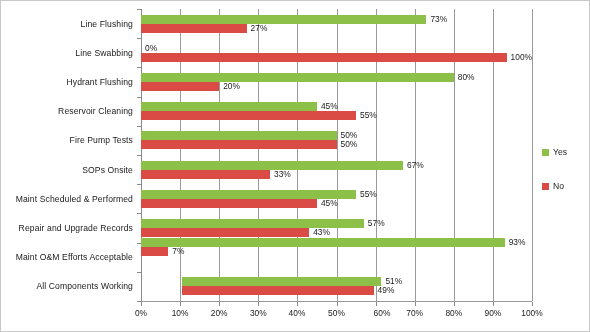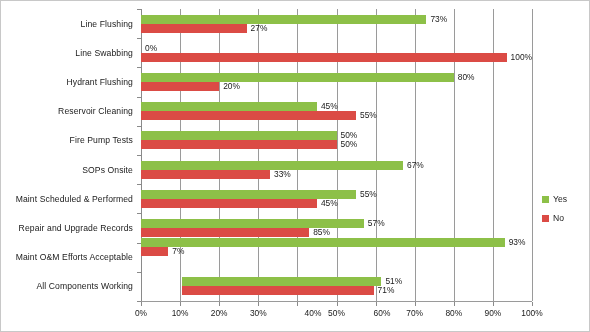--- a/index.html
+++ b/index.html
@@ -148,22 +148,21 @@
     white-space: nowrap;
   }
 
   
   #legend {
     position: absolute;
     left: 541px;
     top: 146px;
     display: flex;
     flex-direction: column;
-    gap: 9px;
-    margin-top: 47px;
+    gap: 24px;
   }
   .legend-item {
     display: flex;
     align-items: center;
     gap: 4px;
   }
   .legend-swatch {
     width: 7px;
     height: 7px;
     display: block;
@@ -285,21 +284,21 @@
           </div>
         </div>
         <div class="ytick" style="top: 175.2px;"></div>
         <div class="bar-group" style="top: 204.4px; height: 29.2px;">
           <div class="bar-row">
             <div class="bar yes" style="width: 222.87px; background: rgb(141, 192, 72);"></div>
             <span class="bar-value">57%</span>
           </div>
           <div class="bar-row">
             <div class="bar no" style="width: 168.13px; background: rgb(219, 75, 69);"></div>
-            <span class="bar-value">85%</span>
+            <span class="bar-value">43%</span>
           </div>
         </div>
         <div class="ytick" style="top: 204.4px;"></div>
         <div class="bar-group" style="top: 223px; height: 29.2px;">
           <div class="bar-row">
             <div class="bar yes" style="width: 363.63px; background: rgb(141, 192, 72);"></div>
             <span class="bar-value">93%</span>
           </div>
           <div class="bar-row">
             <div class="bar no" style="width: 27.37px; background: rgb(219, 75, 69);"></div>
@@ -307,40 +306,40 @@
           </div>
         </div>
         <div class="ytick" style="top: 233.6px;"></div>
         <div class="bar-group" style="top: 262.8px; height: 29.2px; padding-left: 41px;">
           <div class="bar-row">
             <div class="bar yes" style="width: 199.41px; background: rgb(141, 192, 72);"></div>
             <span class="bar-value">51%</span>
           </div>
           <div class="bar-row">
             <div class="bar no" style="width: 191.59px; background: rgb(219, 75, 69);"></div>
-            <span class="bar-value">71%</span>
+            <span class="bar-value">49%</span>
           </div>
         </div>
         <div class="ytick" style="top: 262.8px;"></div>
         <div class="ytick" style="top: 292px;"></div>
       </div>
     <div id="baseline"></div>
   </div>
 
   <div id="x-axis">
       <div class="xtick" style="left: 0px;"></div>
       <div class="xlabel" style="left: 0px;">0%</div>
       <div class="xtick" style="left: 39.1px;"></div>
       <div class="xlabel" style="left: 39.1px;">10%</div>
       <div class="xtick" style="left: 78.2px;"></div>
       <div class="xlabel" style="left: 78.2px;">20%</div>
       <div class="xtick" style="left: 117.3px;"></div>
       <div class="xlabel" style="left: 117.3px;">30%</div>
       <div class="xtick" style="left: 156.4px;"></div>
-      <div class="xlabel" style="left: 172px;">40%</div>
+      <div class="xlabel" style="left: 156px;">40%</div>
       <div class="xtick" style="left: 195.5px;"></div>
       <div class="xlabel" style="left: 195.5px;">50%</div>
       <div class="xtick" style="left: 234.6px;"></div>
       <div class="xlabel" style="left: 241px;">60%</div>
       <div class="xtick" style="left: 273.7px;"></div>
       <div class="xlabel" style="left: 273.7px;">70%</div>
       <div class="xtick" style="left: 312.8px;"></div>
       <div class="xlabel" style="left: 312.8px;">80%</div>
       <div class="xtick" style="left: 351.9px;"></div>
       <div class="xlabel" style="left: 351.9px;">90%</div>

